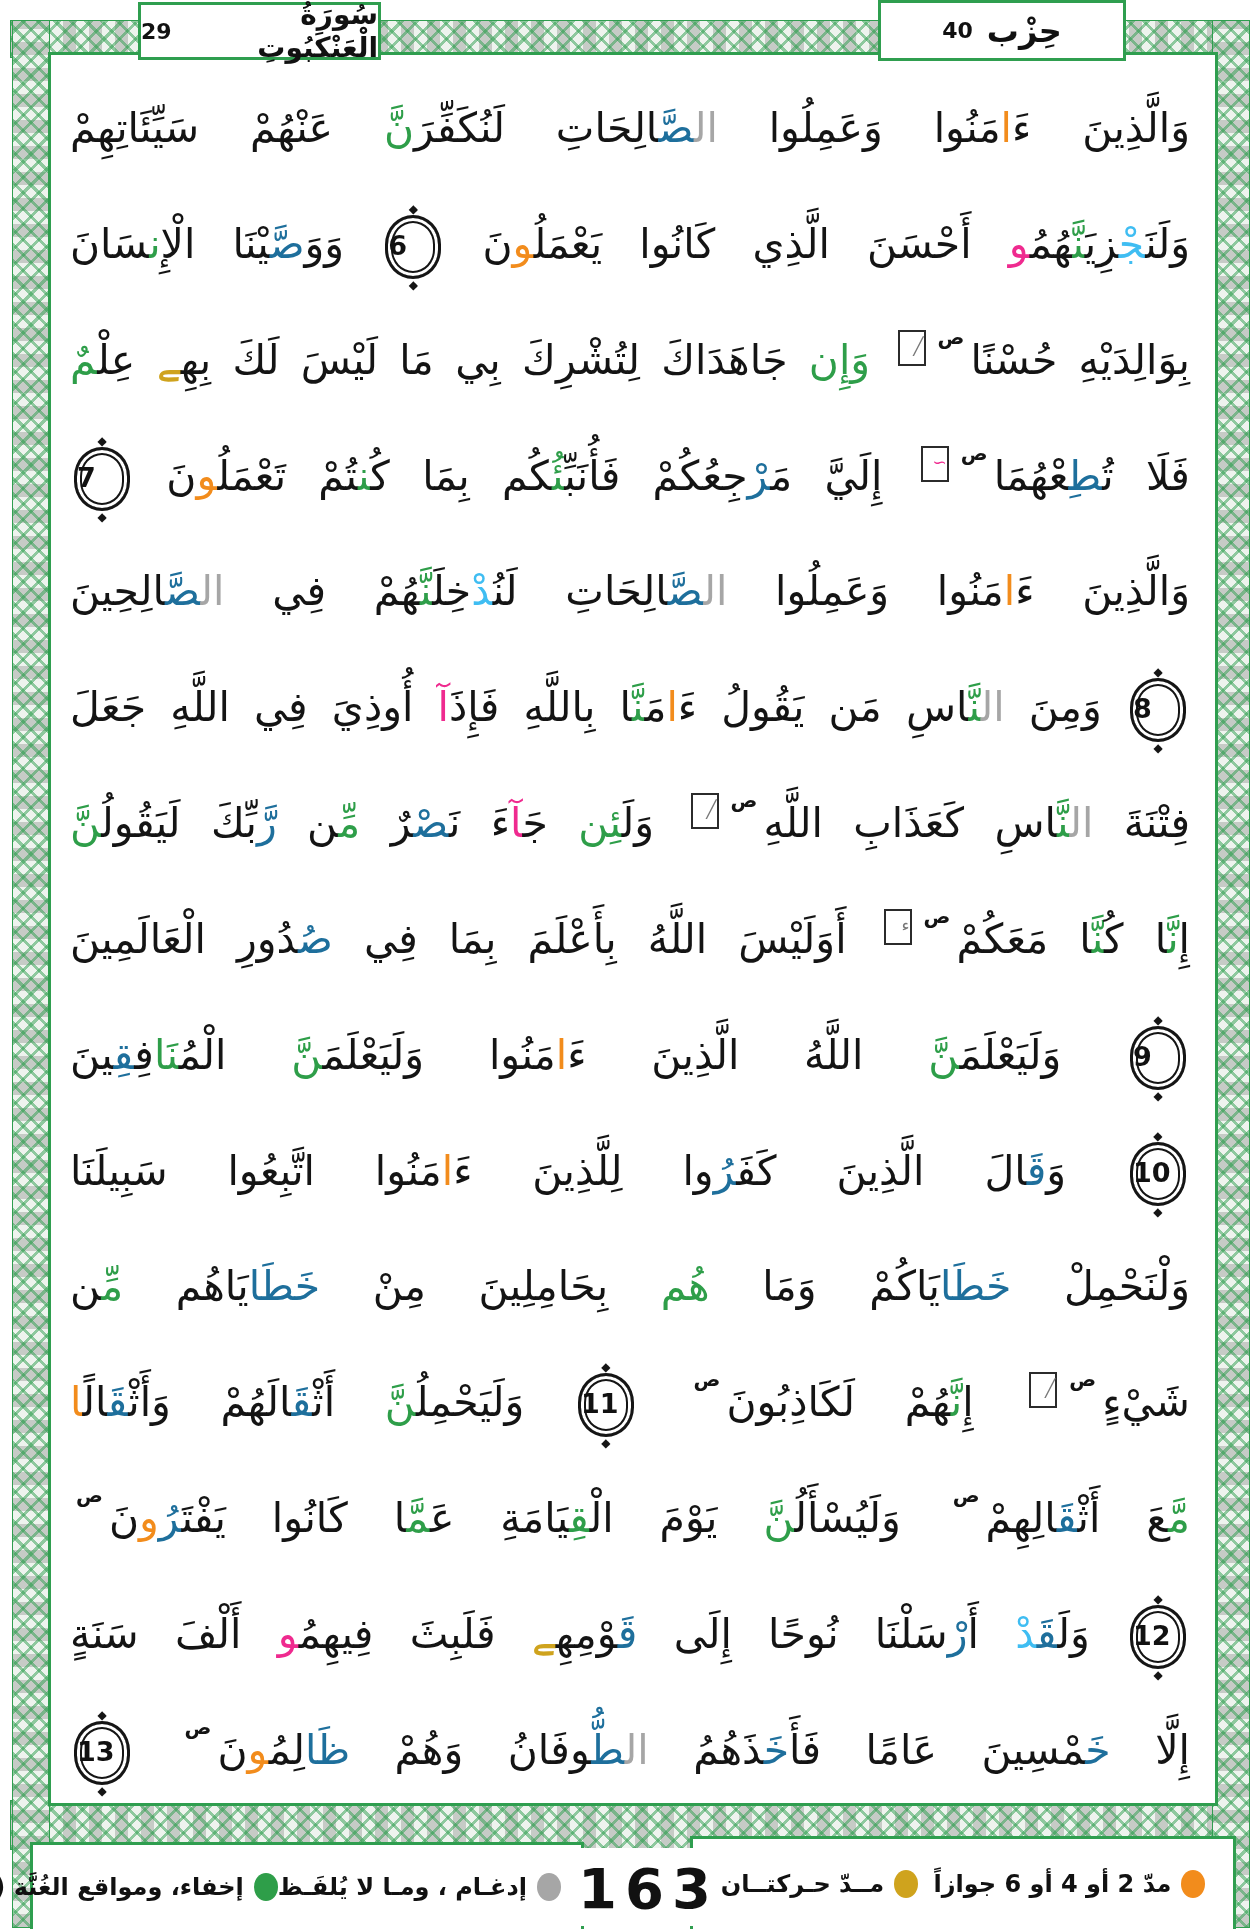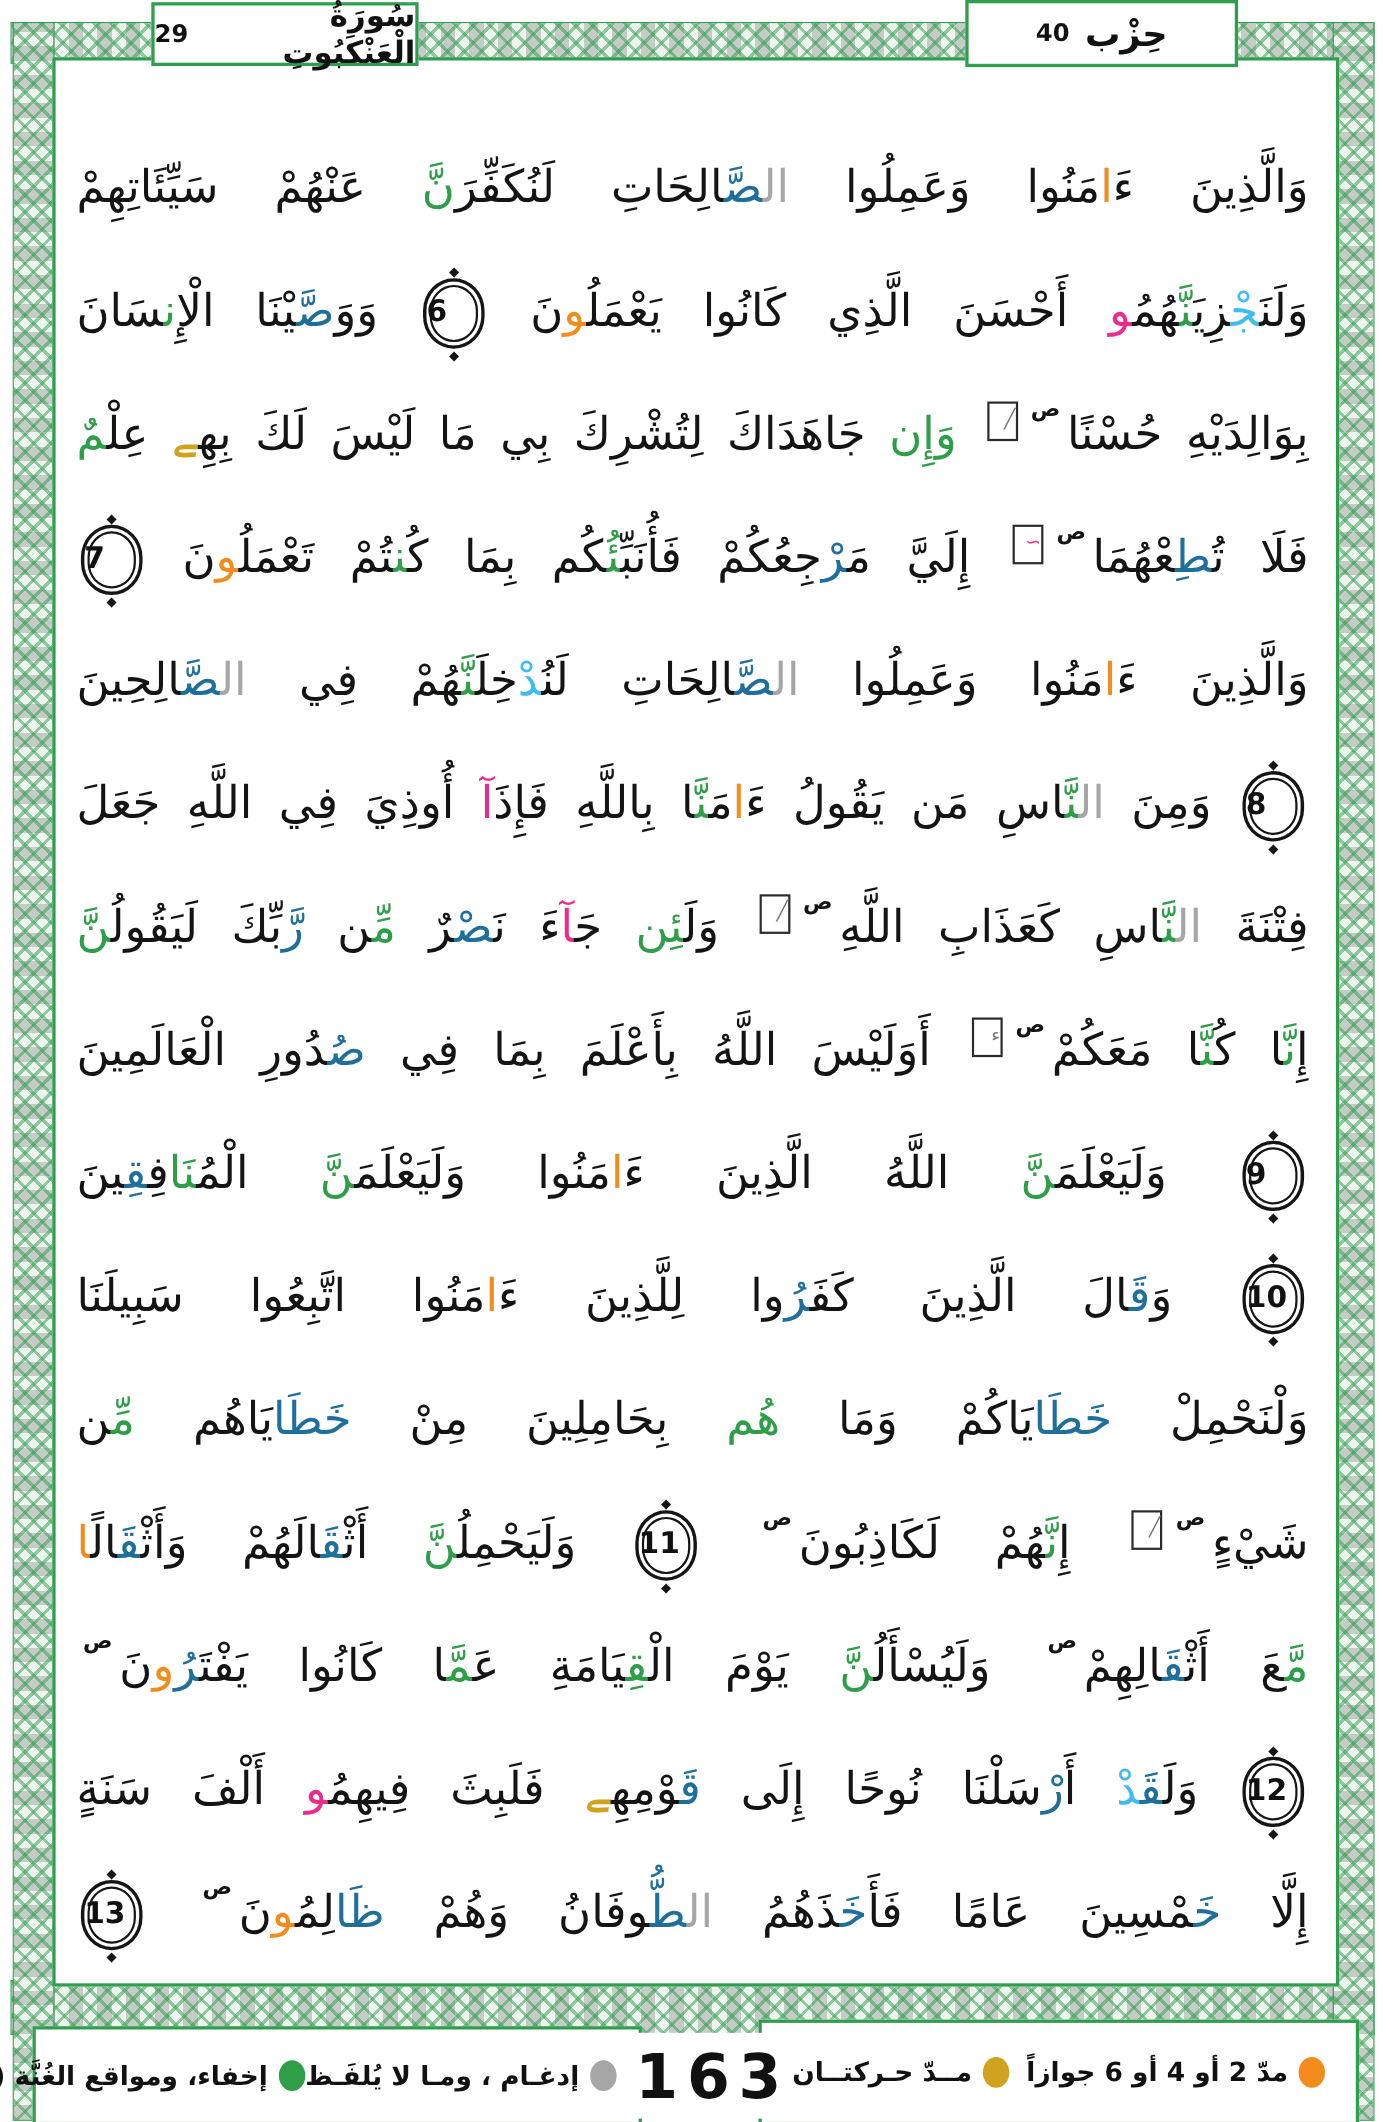--- a/index.html
+++ b/index.html
@@ -27,22 +27,22 @@
   
   .header-box{position:absolute;z-index:5;background:#fff;border:3px solid #2f9e4f;
     display:flex;align-items:center;justify-content:center;gap:14px;direction:rtl;}
   .surah-box{left:138px;top:2px;width:237px;height:52px;}
   .hizb-box{left:878px;top:0px;width:242px;height:55px;}
   .hdr-text{font-weight:bold;font-size:28px;color:#111;}
   .hizb-cal{font-size:32px;}
   .hdr-num{font-weight:bold;font-size:22px;color:#111;direction:ltr;}
 
   
-  .text-area{position:absolute;z-index:3;left:70px;top:62px;width:1120px;height:1734px;
-    display:flex;flex-direction:column;justify-content:flex-end;direction:rtl;}
+  .text-area{position:absolute;z-index:3;left:70px;top:74px;width:1120px;height:1734px;
+    display:flex;flex-direction:column;justify-content:space-between;direction:rtl;}
   .qline{flex:0 0 auto;height:112px;line-height:108px;font-size:41px;color:#141414;
     text-align:justify;text-align-last:justify;white-space:normal;font-weight:500;}
   .vmark{display:inline-block;position:relative;min-width:50px;height:58px;margin:0 4px;
     border:3px solid #151515;border-radius:50% 50% 50% 50% / 46% 46% 46% 46%;
     box-shadow:inset 0 0 0 3px #fff,inset 0 0 0 5px #151515;
     text-align:center;line-height:56px;font-size:27px;font-weight:bold;color:#111;
     vertical-align:middle;direction:ltr;background:#fff;}
   .vmark::before,.vmark::after{content:"◆";position:absolute;left:50%;transform:translateX(-50%);
     font-size:12px;color:#151515;line-height:12px;}
   .vmark::before{top:-15px;} .vmark::after{bottom:-15px;}

